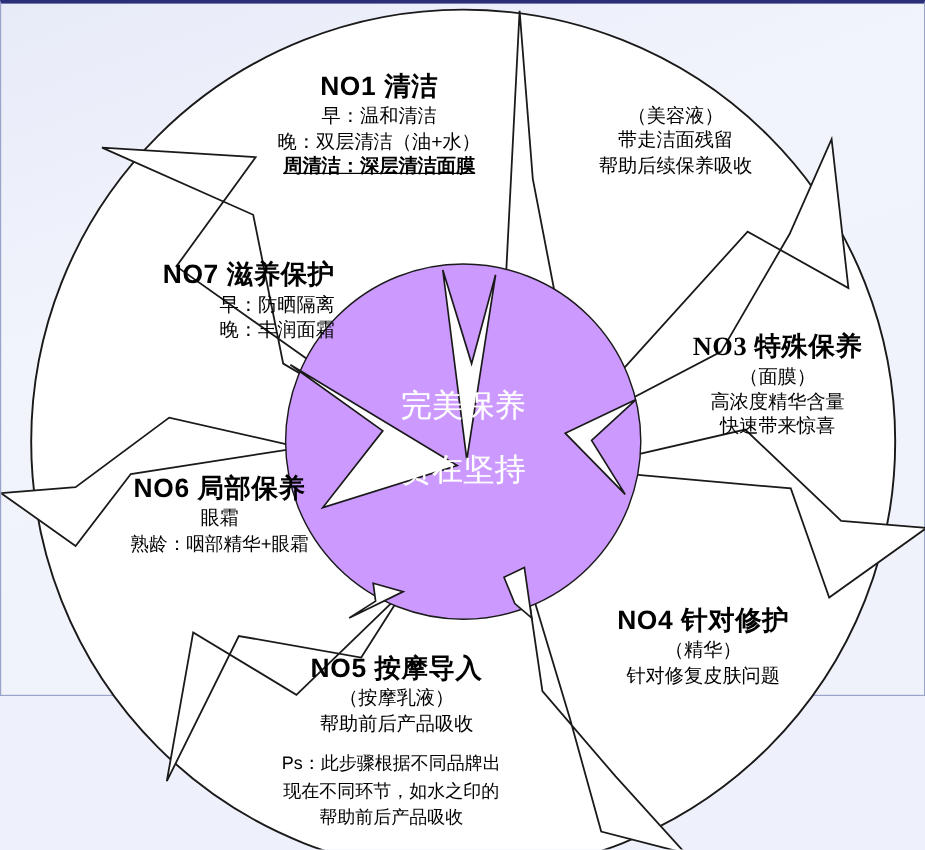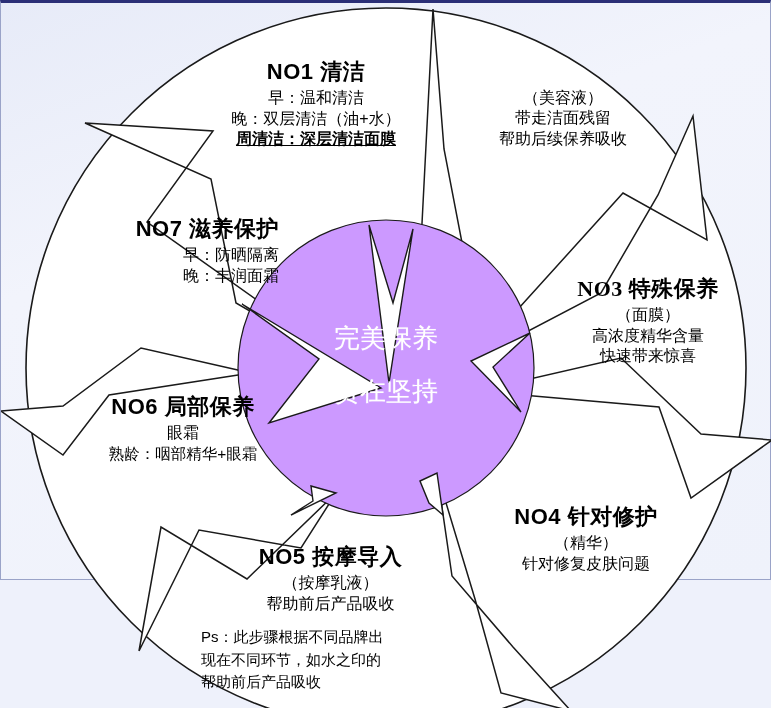--- a/index.html
+++ b/index.html
@@ -52,20 +52,21 @@
   .sub.small {
     font-size: 15.5px;
   }
   .uline {
     font-weight: bold;
     text-decoration: underline;
     font-size: 16px;
   }
   .ps {
     position: absolute;
+    text-align: center;
     font-size: 15px;
     line-height: 1.5;
     color: #000;
     white-space: nowrap;
   }
   .center-label {
     position: absolute;
     text-align: center;
     color: #ffffff;
     font-size: 26px;

